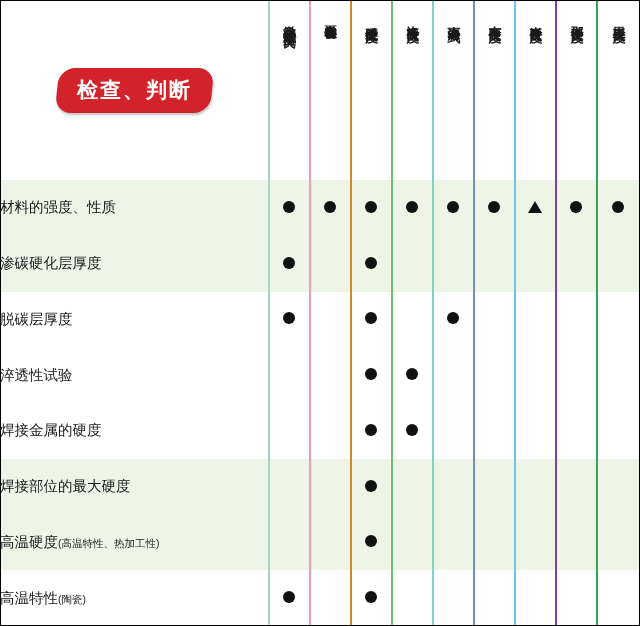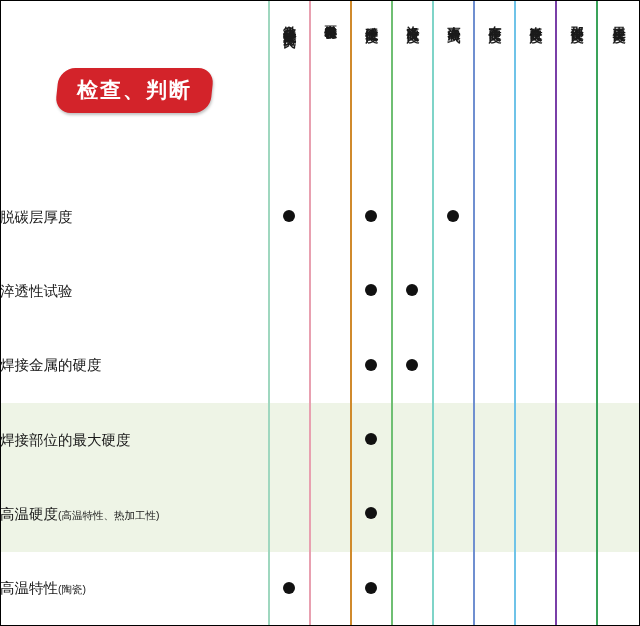--- a/index.html
+++ b/index.html
@@ -194,20 +194,44 @@
         <th class="col-head">
           <div class="vtext">邵氏硬度</div>
         </th>
         <th class="col-head">
           <div class="vtext">里氏硬度</div>
         </th>
       </tr>
     </thead>
     <tbody>
 
+    <tr style="height: 44px;">
+          <td class="row-label"><span>材料的强度、性质</span></td>
+          <td class="cell" style="background: rgb(238, 244, 230);"><span class="dot"></span></td>
+          <td class="cell" style="background: rgb(238, 244, 230);"><span class="dot"></span></td>
+          <td class="cell" style="background: rgb(238, 244, 230);"><span class="dot"></span></td>
+          <td class="cell" style="background: rgb(238, 244, 230);"><span class="dot"></span></td>
+          <td class="cell" style="background: rgb(238, 244, 230);"><span class="dot"></span></td>
+          <td class="cell" style="background: rgb(238, 244, 230);"><span class="dot"></span></td>
+          <td class="cell" style="background: rgb(238, 244, 230);"><span class="tri"></span></td>
+          <td class="cell" style="background: rgb(238, 244, 230);"><span class="dot"></span></td>
+          <td class="cell" style="background: rgb(238, 244, 230);"><span class="dot"></span></td>
+        </tr>
+        <tr style="height: 44px;">
+          <td class="row-label"><span>渗碳硬化层厚度</span></td>
+          <td class="cell" style="background: rgb(238, 244, 230);"><span class="dot"></span></td>
+          <td class="cell" style="background: rgb(238, 244, 230);"><span class="blank"></span></td>
+          <td class="cell" style="background: rgb(238, 244, 230);"><span class="dot"></span></td>
+          <td class="cell" style="background: rgb(238, 244, 230);"><span class="blank"></span></td>
+          <td class="cell" style="background: rgb(238, 244, 230);"><span class="blank"></span></td>
+          <td class="cell" style="background: rgb(238, 244, 230);"><span class="blank"></span></td>
+          <td class="cell" style="background: rgb(238, 244, 230);"><span class="blank"></span></td>
+          <td class="cell" style="background: rgb(238, 244, 230);"><span class="blank"></span></td>
+          <td class="cell" style="background: rgb(238, 244, 230);"><span class="blank"></span></td>
+        </tr>
         <tr style="height: 44px;">
           <td class="row-label alt"><span>脱碳层厚度</span></td>
           <td class="cell" style="background: rgb(255, 255, 255);"><span class="dot"></span></td>
           <td class="cell" style="background: rgb(255, 255, 255);"><span class="blank"></span></td>
           <td class="cell" style="background: rgb(255, 255, 255);"><span class="dot"></span></td>
           <td class="cell" style="background: rgb(255, 255, 255);"><span class="blank"></span></td>
           <td class="cell" style="background: rgb(255, 255, 255);"><span class="dot"></span></td>
           <td class="cell" style="background: rgb(255, 255, 255);"><span class="blank"></span></td>
           <td class="cell" style="background: rgb(255, 255, 255);"><span class="blank"></span></td>
           <td class="cell" style="background: rgb(255, 255, 255);"><span class="blank"></span></td>

